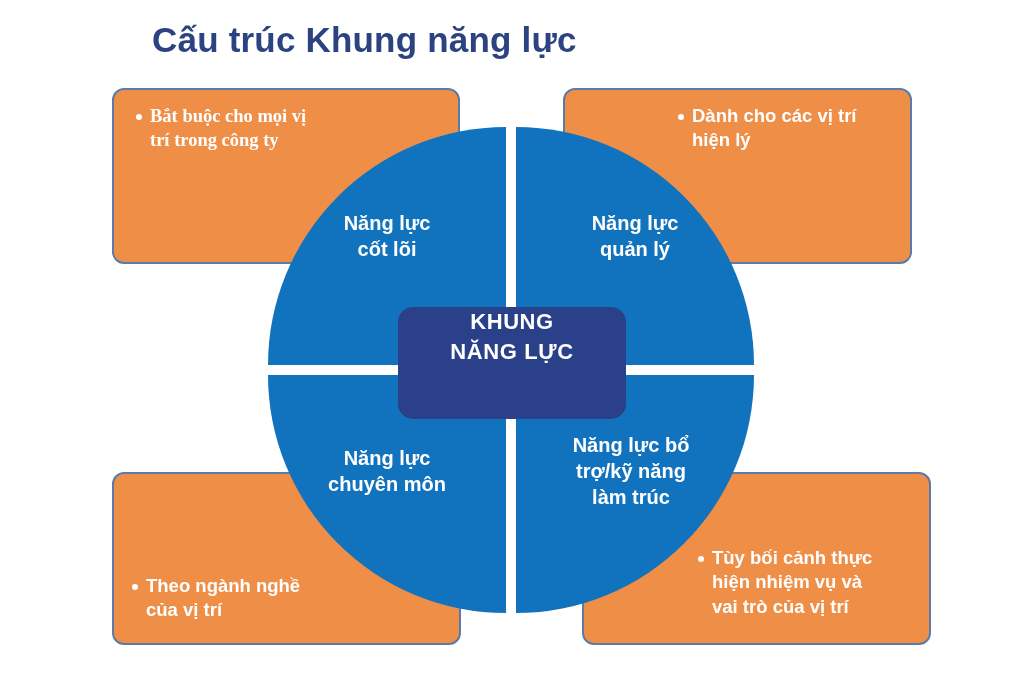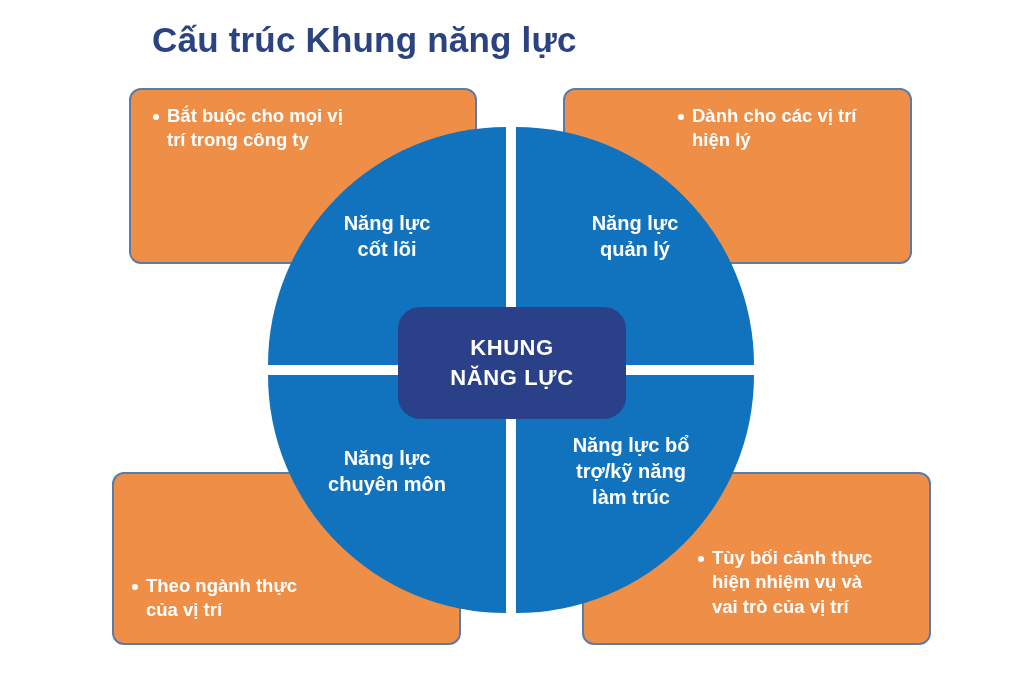--- a/index.html
+++ b/index.html
@@ -53,21 +53,21 @@
   .callout .dot {
     flex: 0 0 auto;
     width: 6px;
     height: 6px;
     border-radius: 50%;
     background: #ffffff;
     margin-top: 10px;
   }
   .callout .txt { white-space: pre-line; }
 
-  #box-tl { left: 129px; top: 88px;  width: 348px; height: 176px; }
+  #box-tl { left: 112px; top: 88px;  width: 348px; height: 176px; font-family: Liberation Serif, serif; }
   #box-tr { left: 563px; top: 88px;  width: 349px; height: 176px; }
   #box-bl { left: 112px; top: 472px; width: 349px; height: 173px; }
   #box-br { left: 582px; top: 472px; width: 349px; height: 173px; }
 
   #box-tl .bullet-row { left: 22px;  top: 14px;  width: 250px; }
   #box-tr .bullet-row { left: 113px; top: 14px;  width: 235px; }
   #box-bl .bullet-row { left: 18px;  top: 100px; width: 250px; }
   #box-br .bullet-row { left: 114px; top: 72px;  width: 230px; }
 
   
@@ -108,24 +108,24 @@
   #lbl-br { left: 512px; top: 432px; width: 238px; }
 
   
   #center-badge {
     position: absolute;
     left: 398px;
     top: 307px;
     width: 228px;
     height: 112px;
     background: #2a4189;
-    border-radius: 22px;
+    border-radius: 15px;
     z-index: 4;
     display: flex;
-    align-items: center;
+    align-items: flex-start;
     justify-content: center;
   }
   #center-badge .center-text {
     color: #ffffff;
     font-size: 22px;
     font-weight: bold;
     line-height: 1.35;
     text-align: center;
     letter-spacing: 0.6px;
     white-space: pre-line;
@@ -150,21 +150,21 @@
     <div class="bullet-row">
       <span class="dot"></span>
       <span class="txt">Dành cho các vị trí
 hiện lý</span>
     </div>
   </div>
 
   <div class="callout" id="box-bl">
     <div class="bullet-row">
       <span class="dot"></span>
-      <span class="txt">Theo ngành thực
+      <span class="txt">Theo ngành nghề
 của vị trí</span>
     </div>
   </div>
 
   <div class="callout" id="box-br">
     <div class="bullet-row">
       <span class="dot"></span>
       <span class="txt">Tùy bối cảnh thực
 hiện nhiệm vụ và
 vai trò của vị trí</span>

